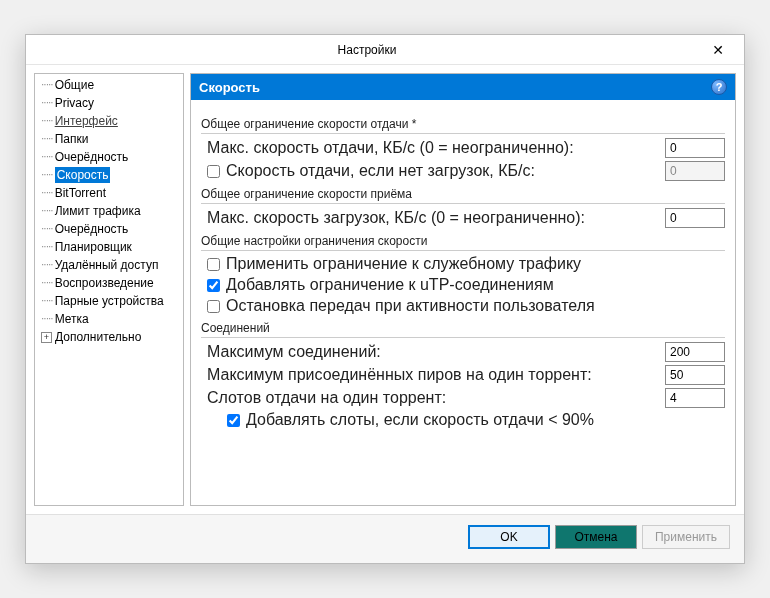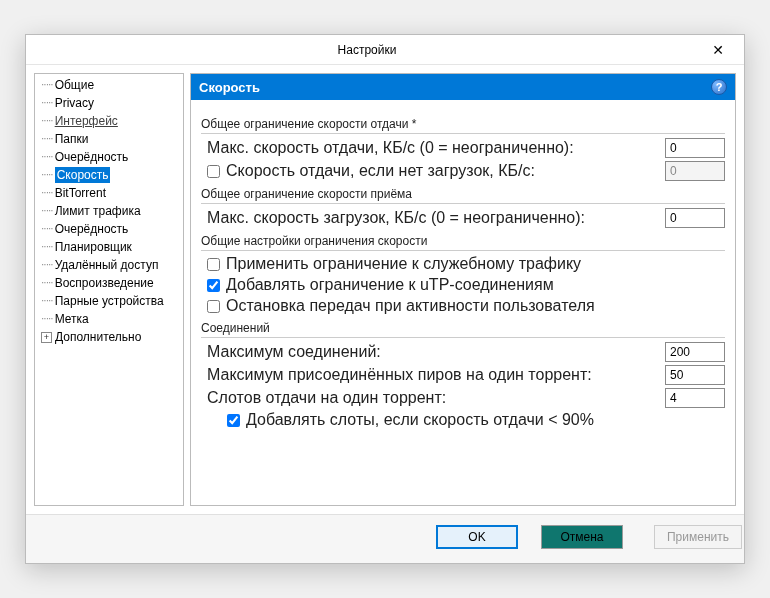--- a/index.html
+++ b/index.html
@@ -143,46 +143,45 @@
   .row input[type="text"][disabled] {
     background: #f4f4f4;
     color: #888;
   }
   .row input[type="checkbox"] {
     margin: 0 6px 0 0;
     width: 13px; height: 13px;
   }
   .row.indent { padding-left: 26px; }
   .footer {
-    padding: 10px 2px 14px 14px;
+    padding: 10px 14px 14px 14px;
     border-top: 1px solid #e0e0e0;
     display: flex;
     justify-content: flex-end;
-    gap: 23px;
+    gap: 5px;
     background: #f6f6f6;
   }
   .btn {
     min-width: 82px;
     height: 24px;
     border: 1px solid #9a9a9a;
     background: #0f766e;
     font-size: 12px;
     cursor: pointer;
     padding: 0 12px;
   }
   .btn.primary {
     border: 2px solid #0078d7;
     background: #e5f1fb;
   }
   .btn[disabled] {
     color: #999;
     border-color: #ccc;
     background: #f4f4f4;
     cursor: default;
-    margin-left: 8px;
   }
   
   .tree::-webkit-scrollbar { height: 16px; }
   .tree::-webkit-scrollbar-track { background: #f0f0f0; }
   .tree::-webkit-scrollbar-thumb { background: #c2c2c2; border: 1px solid #a8a8a8; }
   .tree::-webkit-scrollbar-button { background: #e6e6e6; width: 16px; border: 1px solid #a8a8a8; }
 </style>
 </head>
 <body>
 

